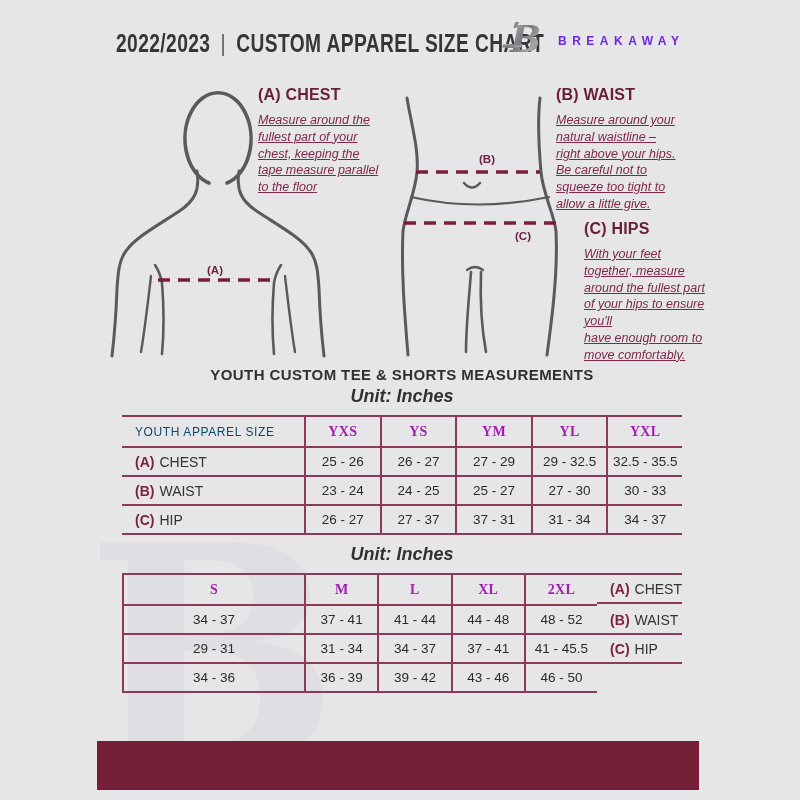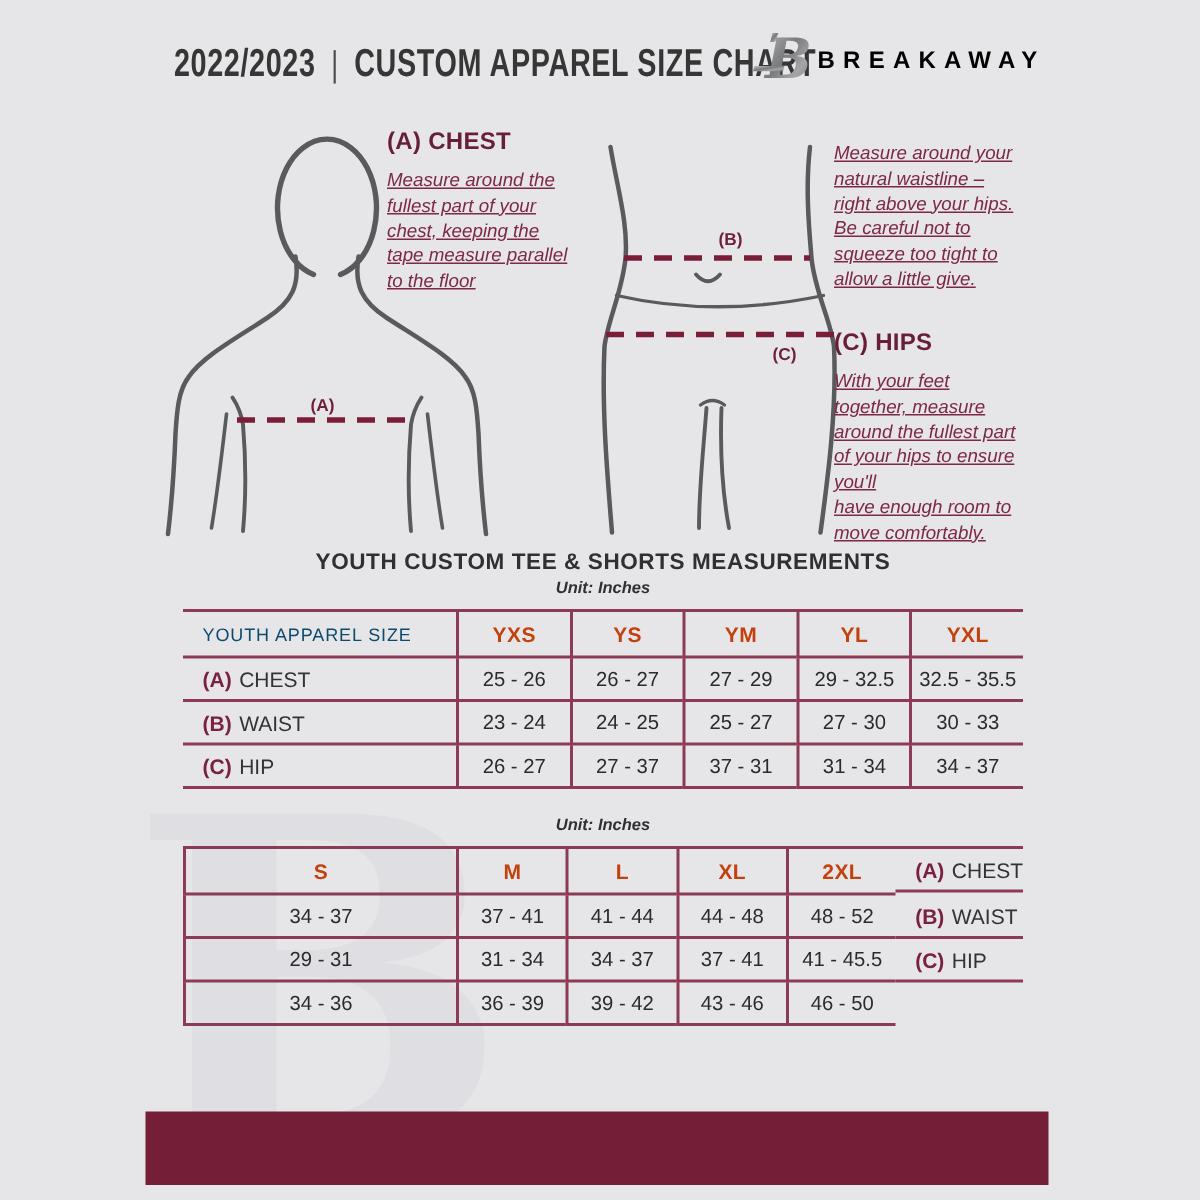--- a/index.html
+++ b/index.html
@@ -18,65 +18,65 @@
     font-weight:700; font-size:24px; color:#363636;
     letter-spacing:.5px; white-space:nowrap;
     transform:scale(.8,1.08); transform-origin:left center;
   }
   .header-divider { font-weight:400; color:#4a4a4a; font-size:22px; padding:0 2px; }
   .logo-block {
     position:absolute; left:501px; top:18px;
     display:flex; align-items:center;
   }
   .wordmark {
-    padding-top:4px;
-    font-weight:700; font-size:16px; letter-spacing:5.5px; color:#000000;
+    margin-left:13px; padding-top:4px;
+    font-weight:700; font-size:12px; letter-spacing:5.5px; color:#6d28d9;
   }
 
   
   .guide-block { position:absolute; z-index:1; }
   #chest-block { left:258px; top:86px; width:178px; }
   #waist-block { left:556px; top:86px; width:152px; }
-  #hips-block  { left:556px; top:220px; width:152px; }
+  #hips-block  { left:584px; top:220px; width:152px; }
   .guide-heading { font-weight:800; font-size:16px; letter-spacing:.2px; color:#681D3A; }
   .guide-text {
     margin-top:8px; font-style:italic; font-size:12.5px; line-height:1.34;
     color:#7D2846; white-space:pre-line;text-decoration:underline;
   }
   .figure-svg { position:absolute; z-index:0; }
   #figure-upper { left:108px; top:80px; }
   #figure-lower { left:395px; top:93px; }
 
   
   .watermark {
     position:absolute; left:86px; top:536px; z-index:0;
     font-family:"DejaVu Serif", serif; font-weight:700;
     font-size:300px; line-height:.8; color:#DFDFE3;
     pointer-events:none;
   }
   .section { position:absolute; left:122px; width:560px; z-index:1; }
   #youth-section { top:366px; }
   #adult-section { top:541px; }
   .section-title { text-align:center; font-weight:700; font-size:15px; letter-spacing:.4px; color:#2F3030; }
-  .section-unit  { text-align:center; font-style:italic; font-weight:700; font-size:11px; color:#2F3030; margin-top:3px; }
+  .section-unit  { text-align:center; font-style:italic; font-weight:700; font-size:18px; color:#2F3030; margin-top:3px; }
   .size-table {
     margin-top:8px;
     display:grid; grid-template-columns:182px repeat(5,1fr);
     border-top:2px solid #8C3A55;
   }
   .cell {
     border-bottom:2px solid #8C3A55;
     display:flex; align-items:center; justify-content:center;
     height:29px; font-size:13.5px; color:#2B2B2B;
   }
   .cell.head { height:31px; }
   .cell.v { border-left:2px solid #8C3A55; }
   .cell.first { justify-content:flex-start; padding-left:13px; }
   .col1-head { font-size:12px; color:#0c4a6e; letter-spacing:.6px; }
-  .size-head { font-weight:700; font-size:14px; color:#c2410c; letter-spacing:.3px; }
+  .size-head { font-weight:700; font-size:14px; color:#a21caf; letter-spacing:.3px;font-family:Liberation Serif, serif; }
   .row-label { font-size:14px; color:#333; }
   .row-prefix { font-weight:700; color:#7A2040; margin-right:5px; }
 
   
   .footer-bar {
     position:absolute; left:97px; top:741px; width:602px; height:49px;
     background:#741F37; z-index:2;
   }
 </style>
 </head>
@@ -137,20 +137,21 @@
 
 <div id="chest-block" class="guide-block">
   <div class="guide-heading">(A) CHEST</div>
   <div class="guide-text">Measure around the
 fullest part of your
 chest, keeping the
 tape measure parallel
 to the floor</div>
 </div>
 <div id="waist-block" class="guide-block">
+  <div class="guide-heading">(B) WAIST</div>
   <div class="guide-text">Measure around your
 natural waistline –
 right above your hips.
 Be careful not to
 squeeze too tight to
 allow a little give.</div>
 </div>
 <div id="hips-block" class="guide-block">
   <div class="guide-heading">(C) HIPS</div>
   <div class="guide-text">With your feet

